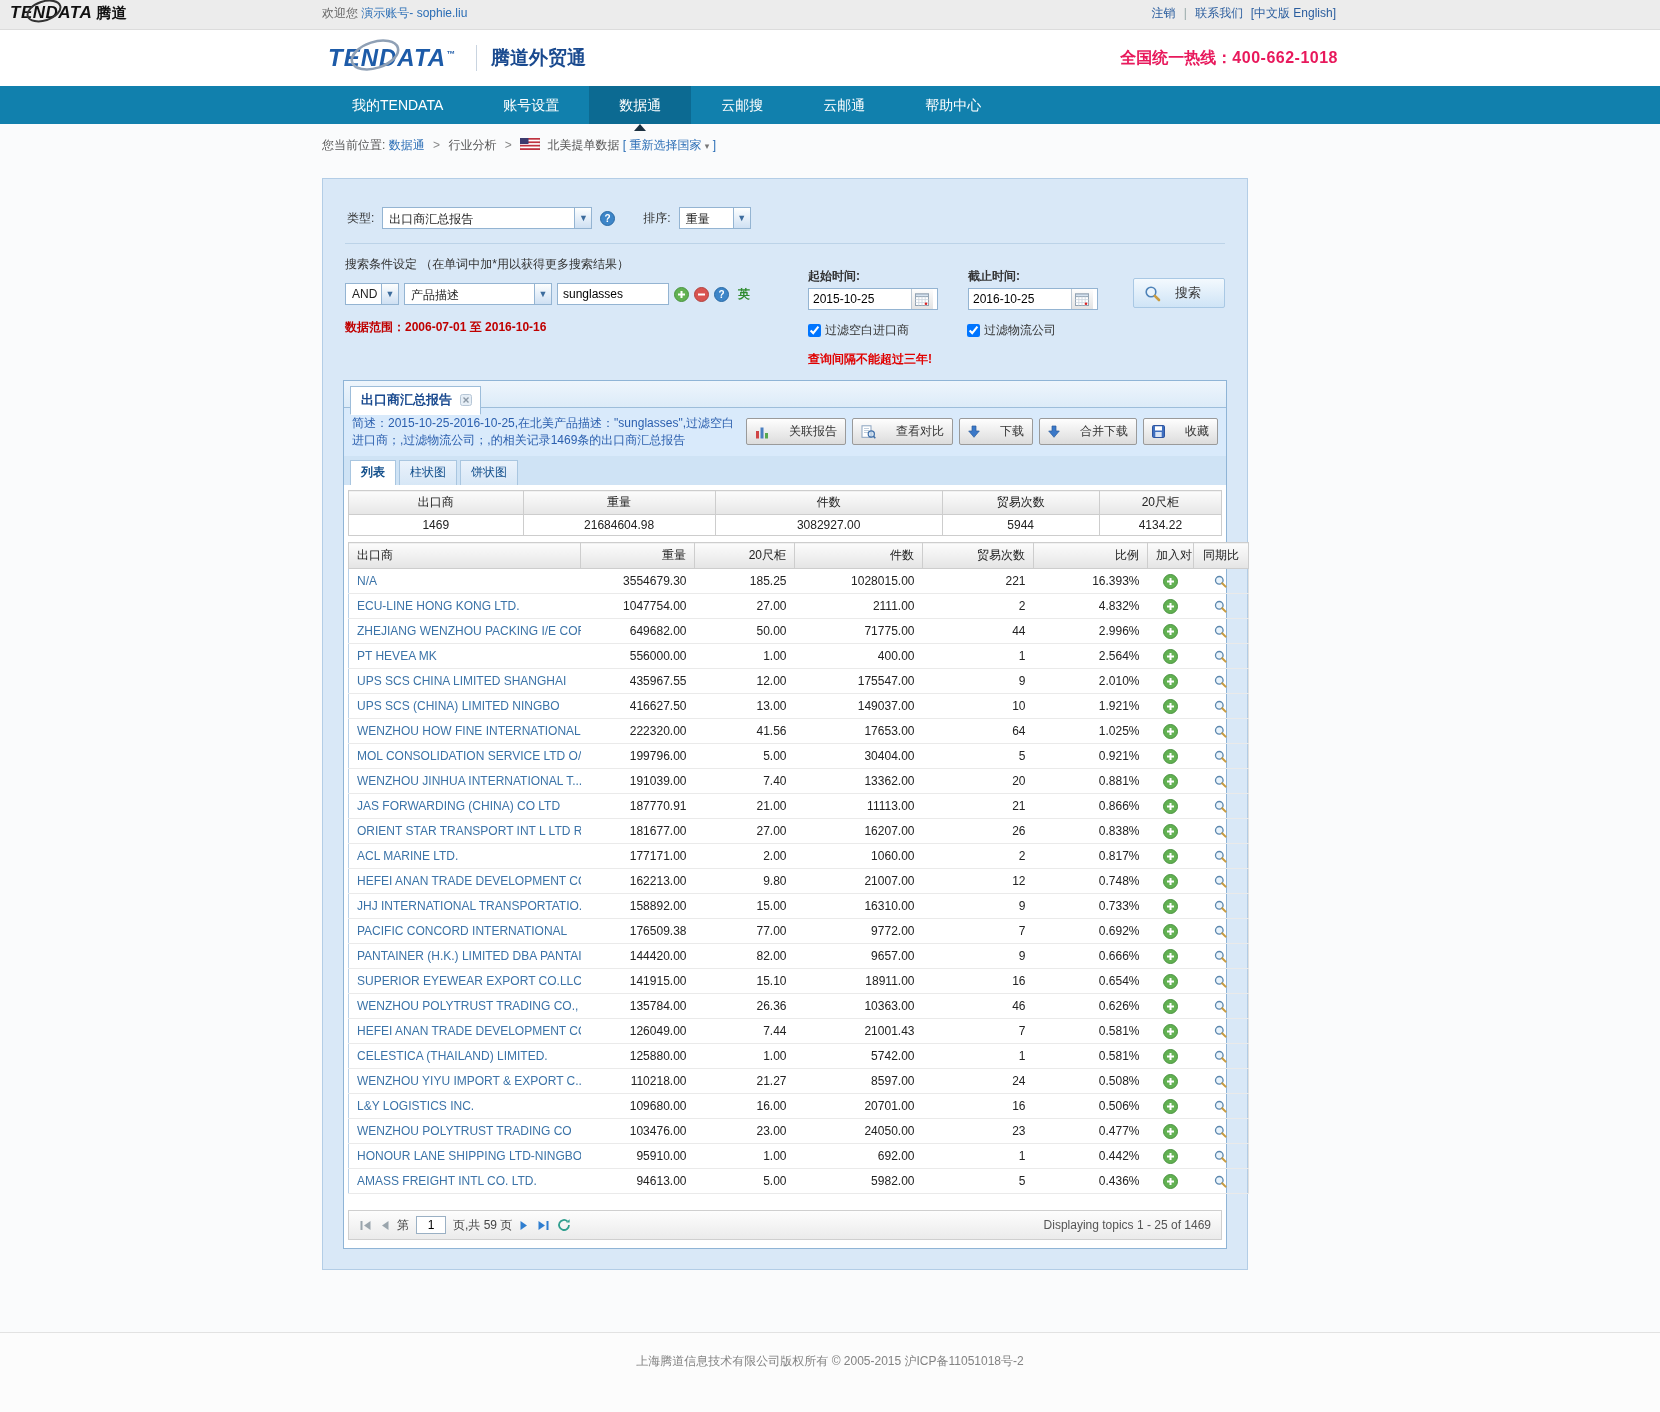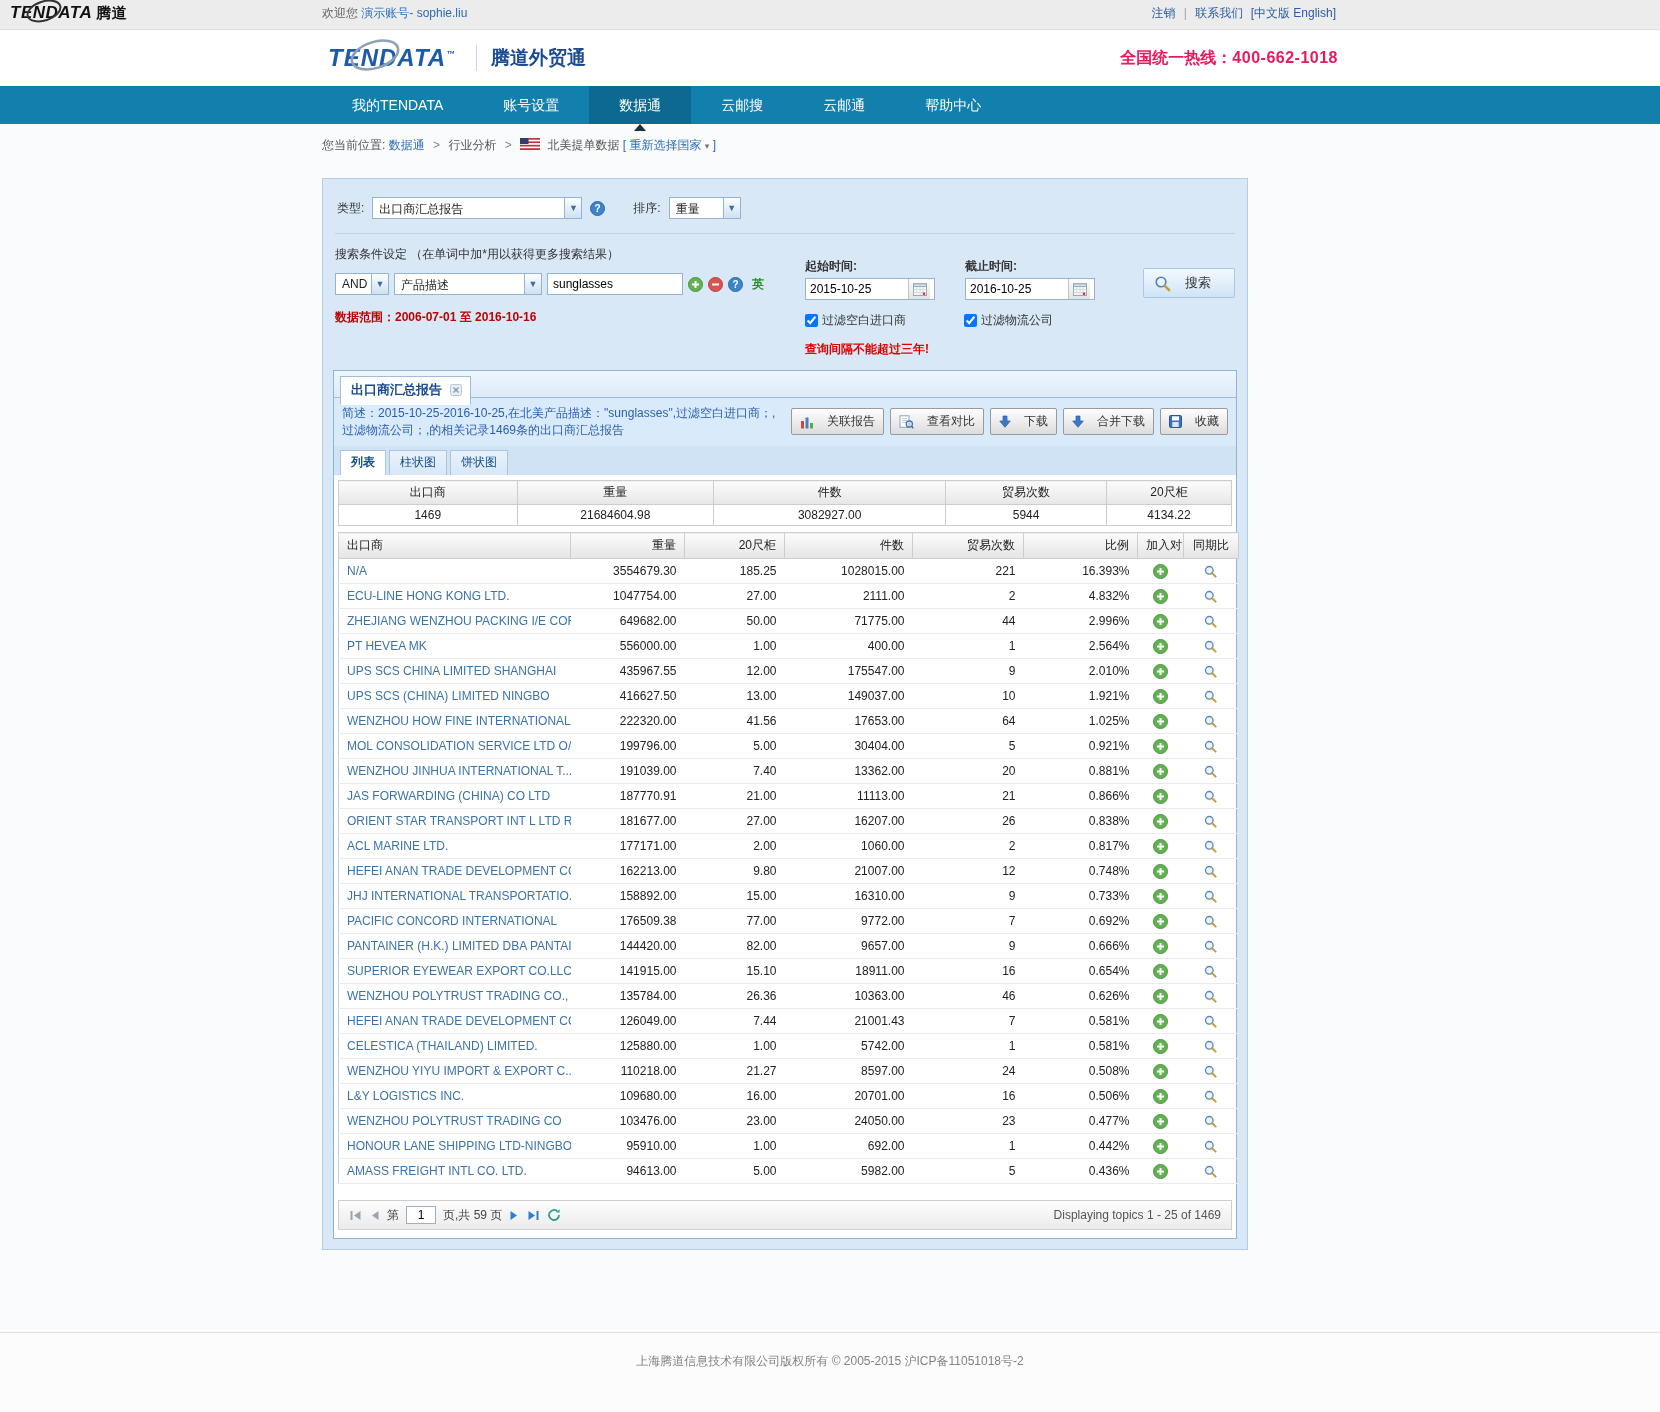--- a/index.html
+++ b/index.html
@@ -44,38 +44,38 @@
 
   
   .breadcrumb { padding:13px 0 10px; color:#555; }
   .breadcrumb a { color:#2a6db5; }
   .bc-sep { color:#888; margin:0 5px; }
   .breadcrumb .flag { display:inline-block; vertical-align:-1px; margin-right:4px; }
   .reselect { color:#555; }
   .reselect .caret { font-size:9px; color:#777; }
 
   
-  .panel { width:926px; margin-top:14px; background:#d9e8f7; border:1px solid #b3cde6; padding:0; }
+  .panel { width:926px; margin-top:14px; background:#d9e8f7; border:1px solid #b3cde6; padding:10px; }
 
   .filter-box { padding:10px 12px 12px; position:relative; }
   .row { display:flex; align-items:center; }
   .type-row { padding:8px 2px 14px; border-bottom:1px solid #bcd3e8; }
   .lbl { color:#333; margin-right:8px; }
   .select { display:inline-flex; align-items:stretch; background:#fff; border:1px solid #94b4d2; height:22px; cursor:pointer; }
   .select-text { padding:3px 6px 0; font-size:12px; color:#222; flex:1; white-space:nowrap; overflow:hidden; }
   .select-arrow { width:17px; background:linear-gradient(#fdfefe,#cfe0f3); border-left:1px solid #94b4d2; color:#3d6c9d; font-size:9px; display:flex; align-items:center; justify-content:center; }
   .w200 { width:210px; } .w80 { width:72px; } .w52 { width:54px; } .w145 { width:148px; }
   .ic { display:inline-flex; align-items:center; justify-content:center; vertical-align:middle; }
   .gap8 { margin-left:8px; } .gap28 { margin-left:28px; }
 
   .filter-lower { display:flex; padding-top:12px; }
   .cond-col { width:470px; }
   .cond-title { color:#333; margin-bottom:10px; }
   .cond-row { display:flex; align-items:center; gap:5px; }
-  .txt-input { height:22px; border:1px solid #94b4d2; padding:0 5px; font-size:12px; width:136px; font-family:inherit; }
+  .txt-input { height:22px; border:1px solid #94b4d2; padding:0 5px; font-size:12px; width:112px; font-family:inherit; }
   .en-btn { color:#2e8b2e; font-weight:bold; margin-left:4px; }
   .data-range { color:#c00000; font-weight:bold; margin-top:14px; }
 
   .dates-col { width:330px; }
   .date-field { display:inline-block; }
   .date-lbl { color:#333; margin-bottom:3px; font-weight:bold;margin-top:12px; }
   .date-wrap { display:flex; align-items:center; border:1px solid #94b4d2; background:#fff; height:22px; width:130px; }
   .date-wrap input { border:0; width:102px; height:20px; padding:0 4px; font-size:12px; font-family:inherit; }
   .date-cal { width:22px; height:20px; display:flex; align-items:center; justify-content:center; background:linear-gradient(#fdfdfd,#e3e3e3); border-left:1px solid #b9c6d2; cursor:pointer; }
   .chk-row { margin-top:12px; display:flex; gap:58px; }
@@ -89,21 +89,21 @@
 
   
   .report { margin:0 10px 10px; background:#fff; border:1px solid #8fb4d6; }
   .rtab-strip { background:linear-gradient(#eef5fc,#dcebf8); border-bottom:1px solid #9dbdda; padding:4px 6px 0; height:27px; }
   .rtab { display:inline-flex; align-items:center; gap:8px; background:#fff; border:1px solid #9dbdda; border-bottom:1px solid #fff; padding:4px 8px 5px 10px; font-weight:bold; color:#1a4a8f; font-size:13px; position:relative; top:1px; }
   .rtab .ic { cursor:pointer; }
 
   .summary-bar { background:#d9eafb; padding:7px 8px; display:flex; align-items:flex-start; }
   .summary-text { width:545px; color:#2b5fae; line-height:17px; }
   .rbtns { display:flex; gap:6px; margin-left:8px; margin-top:3px; }
-  .rbtn { display:flex; align-items:center; gap:13px; background:linear-gradient(#fefefe,#dcdcdc); border:1px solid #9a9a9a; border-radius:2px; padding:4px 8px; cursor:pointer; color:#333; white-space:nowrap; }
+  .rbtn { display:flex; align-items:center; gap:20px; background:linear-gradient(#fefefe,#dcdcdc); border:1px solid #9a9a9a; border-radius:2px; padding:4px 8px; cursor:pointer; color:#333; white-space:nowrap; }
 
   .vtabs { background:#cfe3f5; padding:4px 6px 0; border-bottom:1px solid #fff; display:flex; gap:3px; }
   .vtab { padding:3px 10px 4px; border:1px solid #a9c6e0; border-bottom:0; background:linear-gradient(#eaf2fb,#d7e7f6); color:#14508c; cursor:pointer; }
   .vtab.active { background:#fff; font-weight:bold; }
 
   table { border-collapse:collapse; table-layout:fixed; width:calc(100% - 8px); margin:4px; }
   .totals th, .totals td { border:1px solid #cdcdcd; text-align:center; padding:3px 4px; font-size:12px; }
   .totals th { background:linear-gradient(#fcfcfc,#e6e6e6); font-weight:normal; color:#222; }
   .totals td { background:#fff; color:#222; }
 

